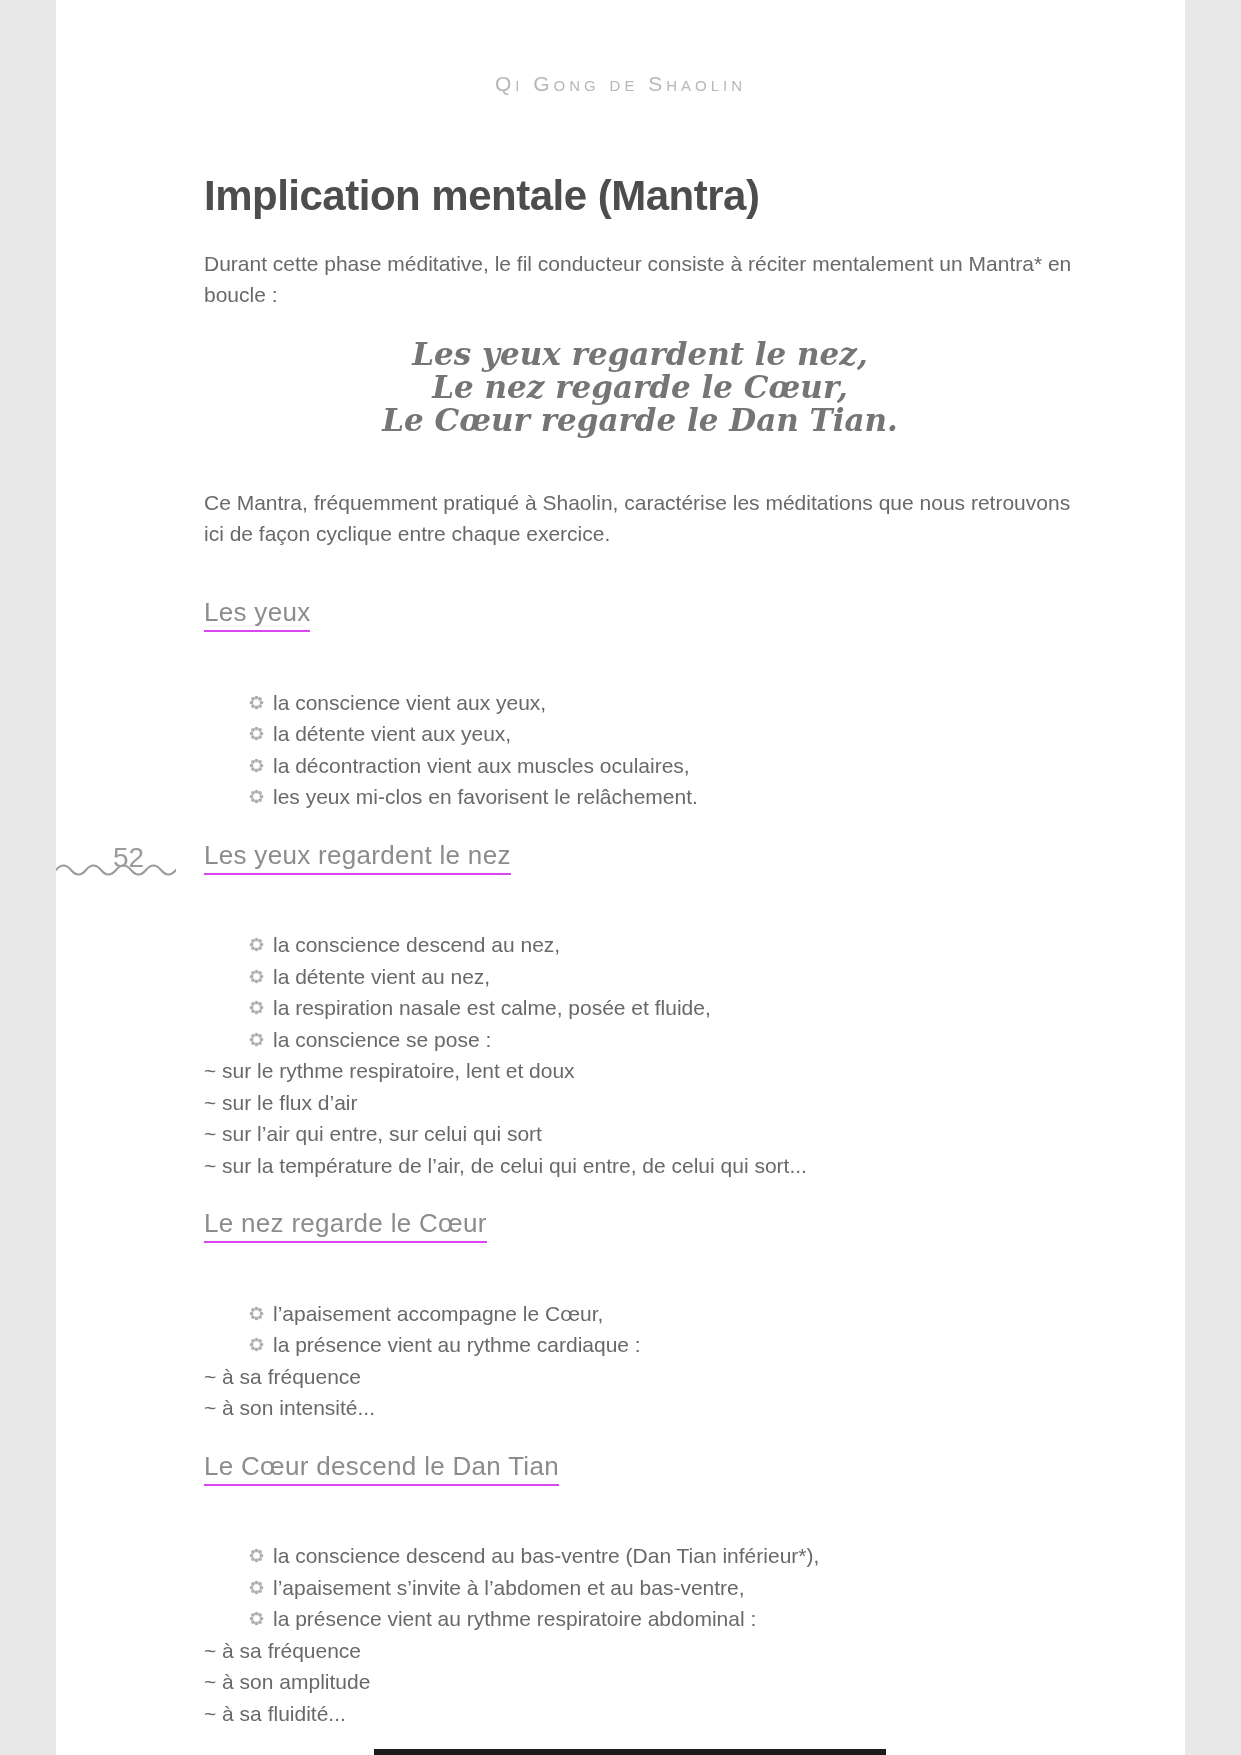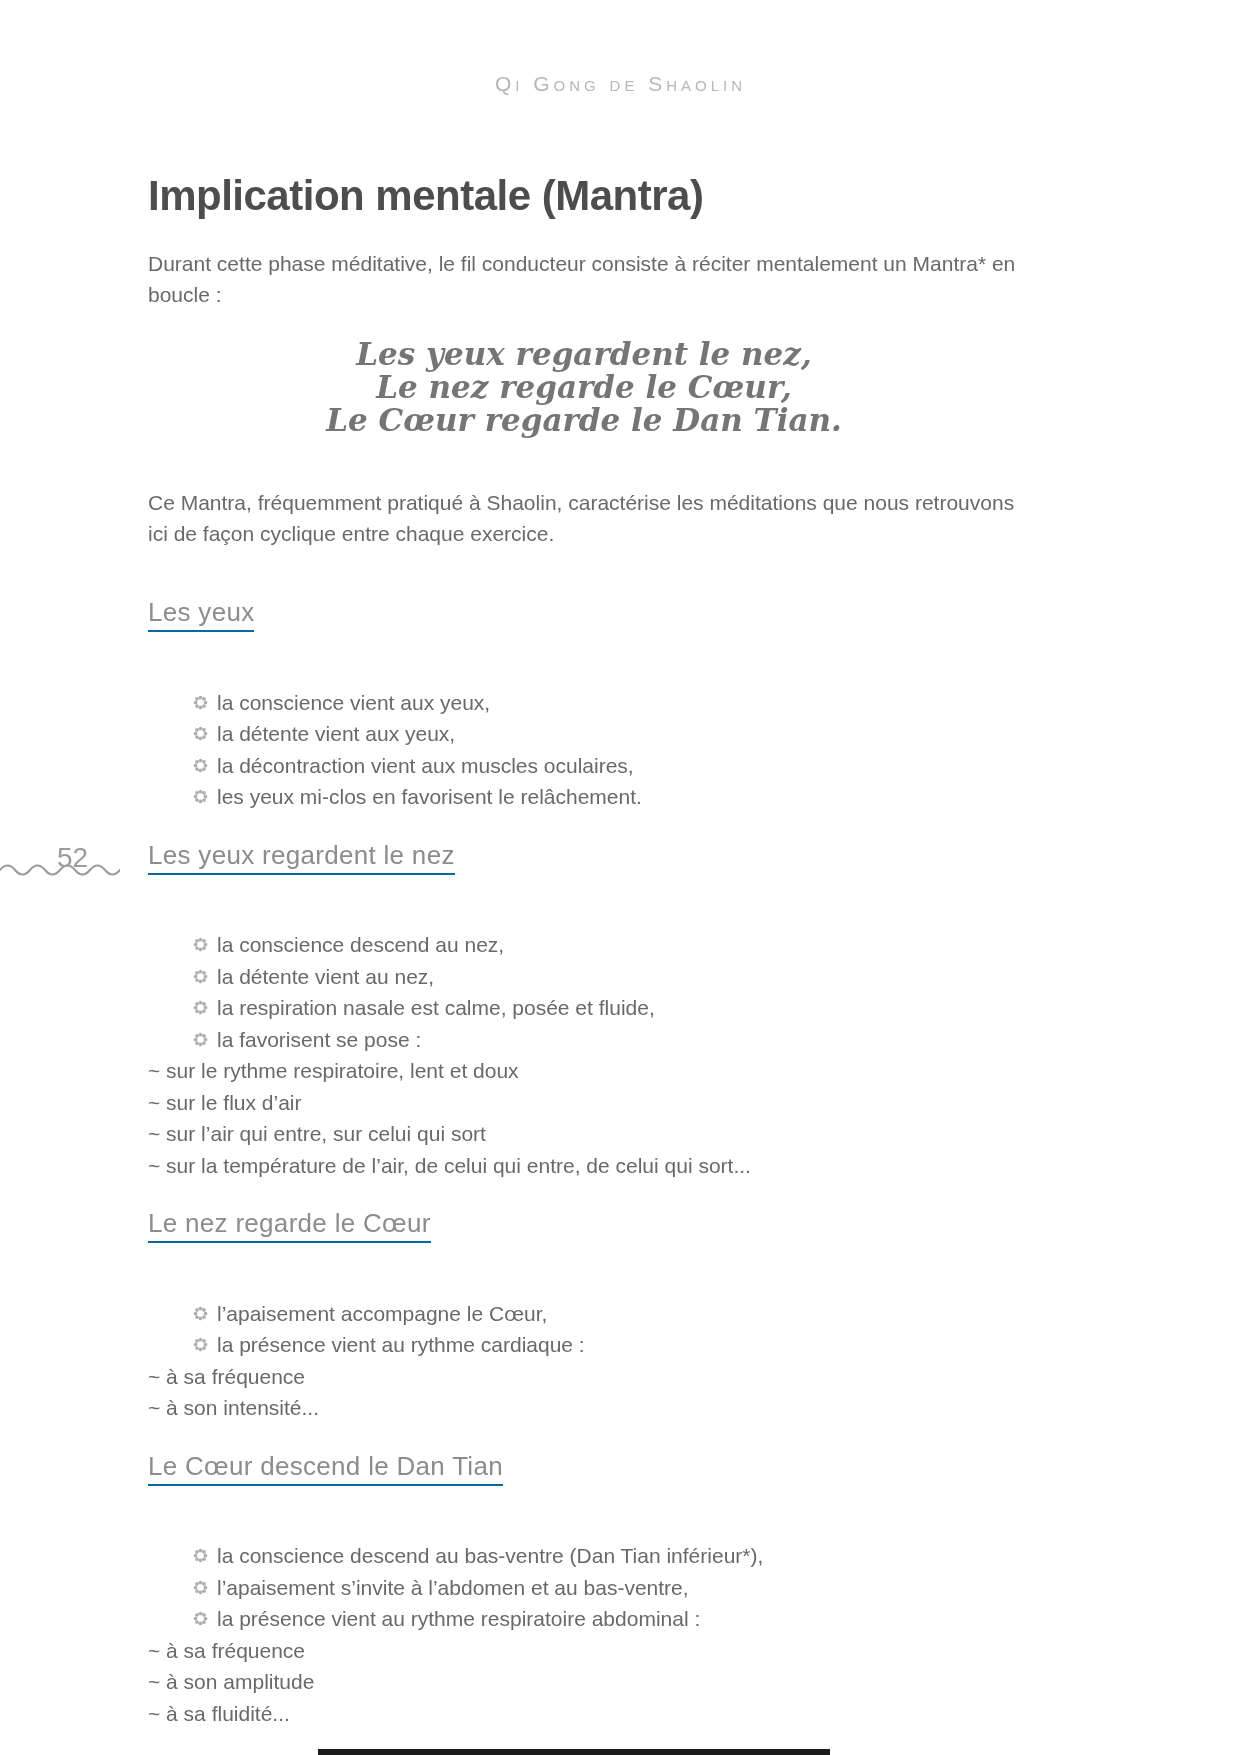--- a/index.html
+++ b/index.html
@@ -1,19 +1,19 @@
 <!DOCTYPE html>
 <html lang="fr"><head>
 <meta charset="utf-8">
 <title>Qi Gong de Shaolin — p.52</title>
 <style>
   html,body{margin:0;padding:0;background:#e8e8e8;}
   .page{
     position:relative;
-    width:1241px;height:1755px;
+    width:1129px;height:1755px;
     margin:0 auto;
     background:#ffffff;
     overflow:hidden;
     font-family:"Liberation Sans",sans-serif;
   }
   .running-header{
     padding-top:72px;
     text-align:center;
     font-size:21px;
     font-weight:400;
@@ -55,21 +55,21 @@
   }
   .section{margin:0;}
   .section-heading{
     display:inline-block;
     margin-top:27px;
     font-size:26px;
     line-height:30px;
     font-weight:500;
     letter-spacing:0.3px;
     color:#8c8c8c;
-    border-bottom:2px solid #0369a1;
+    border-bottom:2px solid #d946ef;
     padding-bottom:3px;
   }
   .bullet-list{
     margin:33px 0 0 0;
     padding:0;
     list-style:none;
   }
   .bullet-item{
     display:flex;
     align-items:flex-start;
@@ -266,21 +266,21 @@
         <circle cx="14.7" cy="5.3" r="2.5"></circle>
         <circle cx="16.6" cy="10" r="2.5"></circle>
         <circle cx="14.7" cy="14.7" r="2.5"></circle>
         <circle cx="10" cy="16.6" r="2.5"></circle>
         <circle cx="5.3" cy="14.7" r="2.5"></circle>
         <circle cx="3.4" cy="10" r="2.5"></circle>
         <circle cx="5.3" cy="5.3" r="2.5"></circle>
       </g>
       <circle cx="10" cy="10" r="3.6" fill="#ffffff"></circle>
     </svg>
-    <span>la favorisent se pose :</span>
+    <span>la conscience se pose :</span>
   </li>
 
   <li class="sub-bullet">
     <span class="tilde">~ </span><span>sur le rythme respiratoire, lent et doux</span>
   </li>
 
   <li class="sub-bullet">
     <span class="tilde">~ </span><span>sur le flux d’air</span>
   </li>
 

